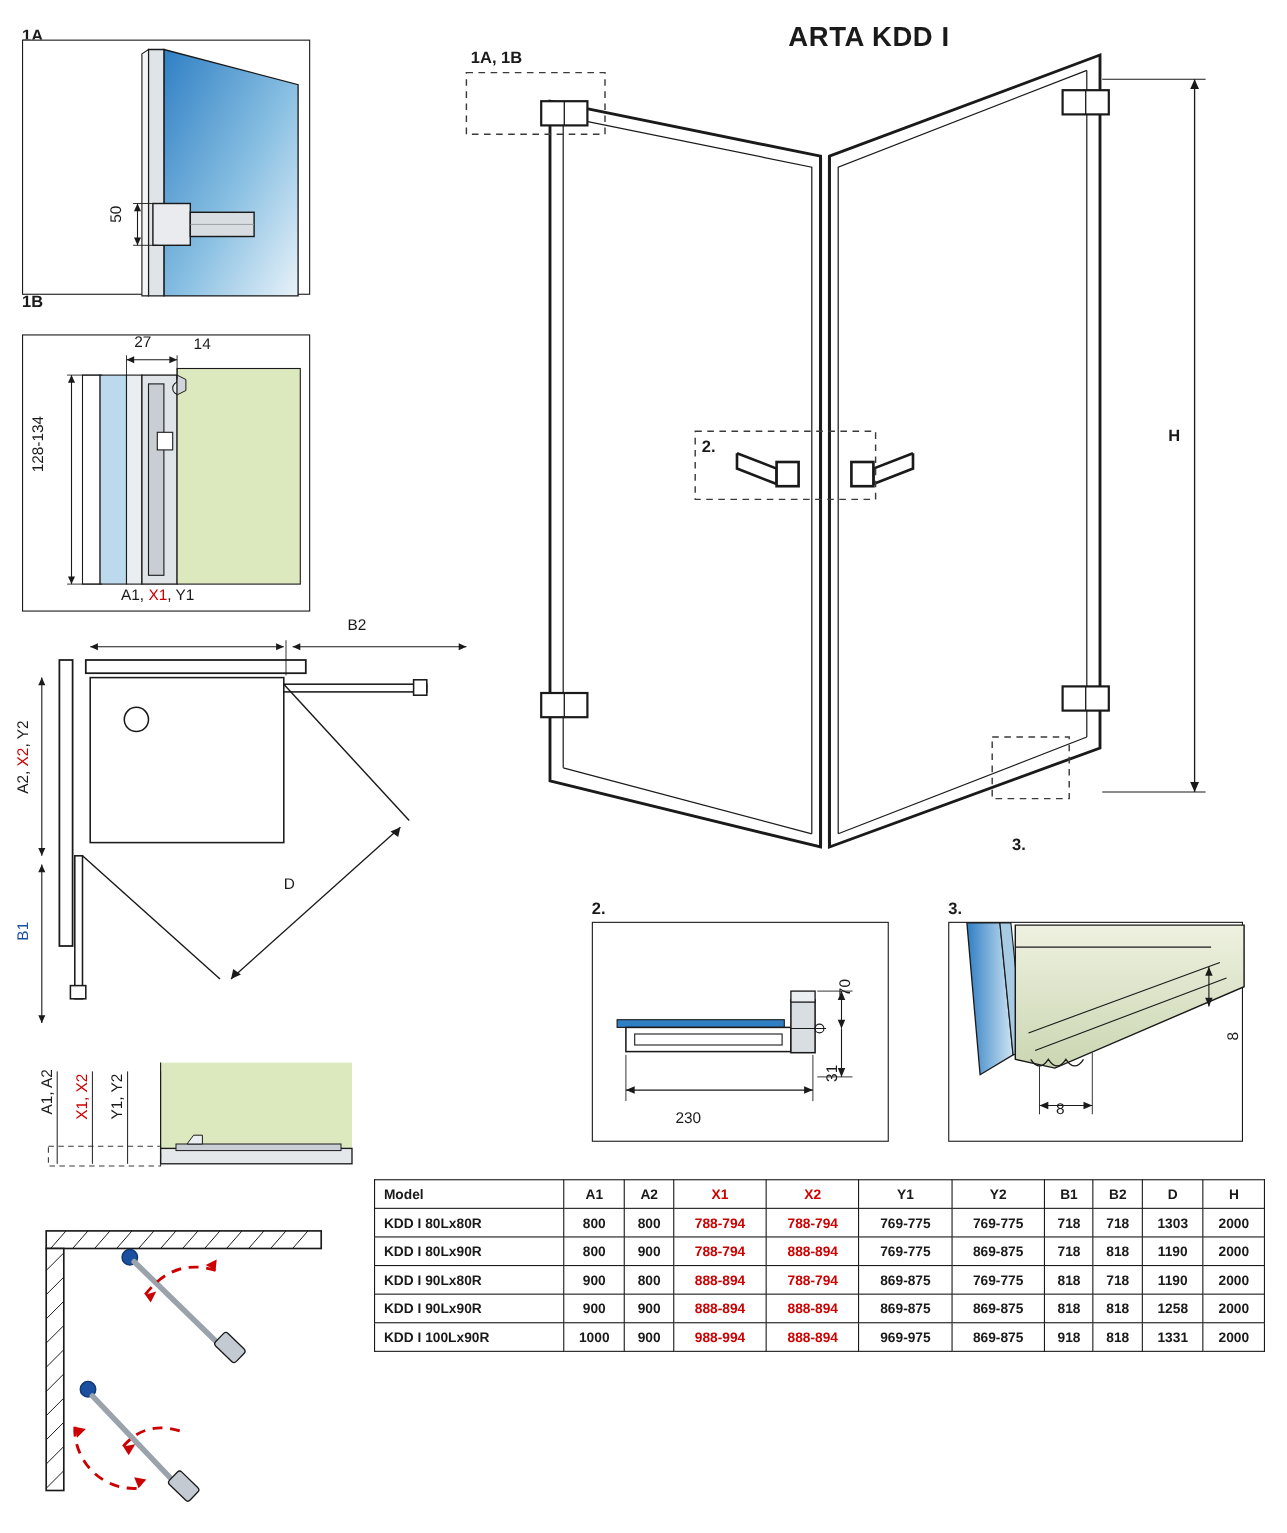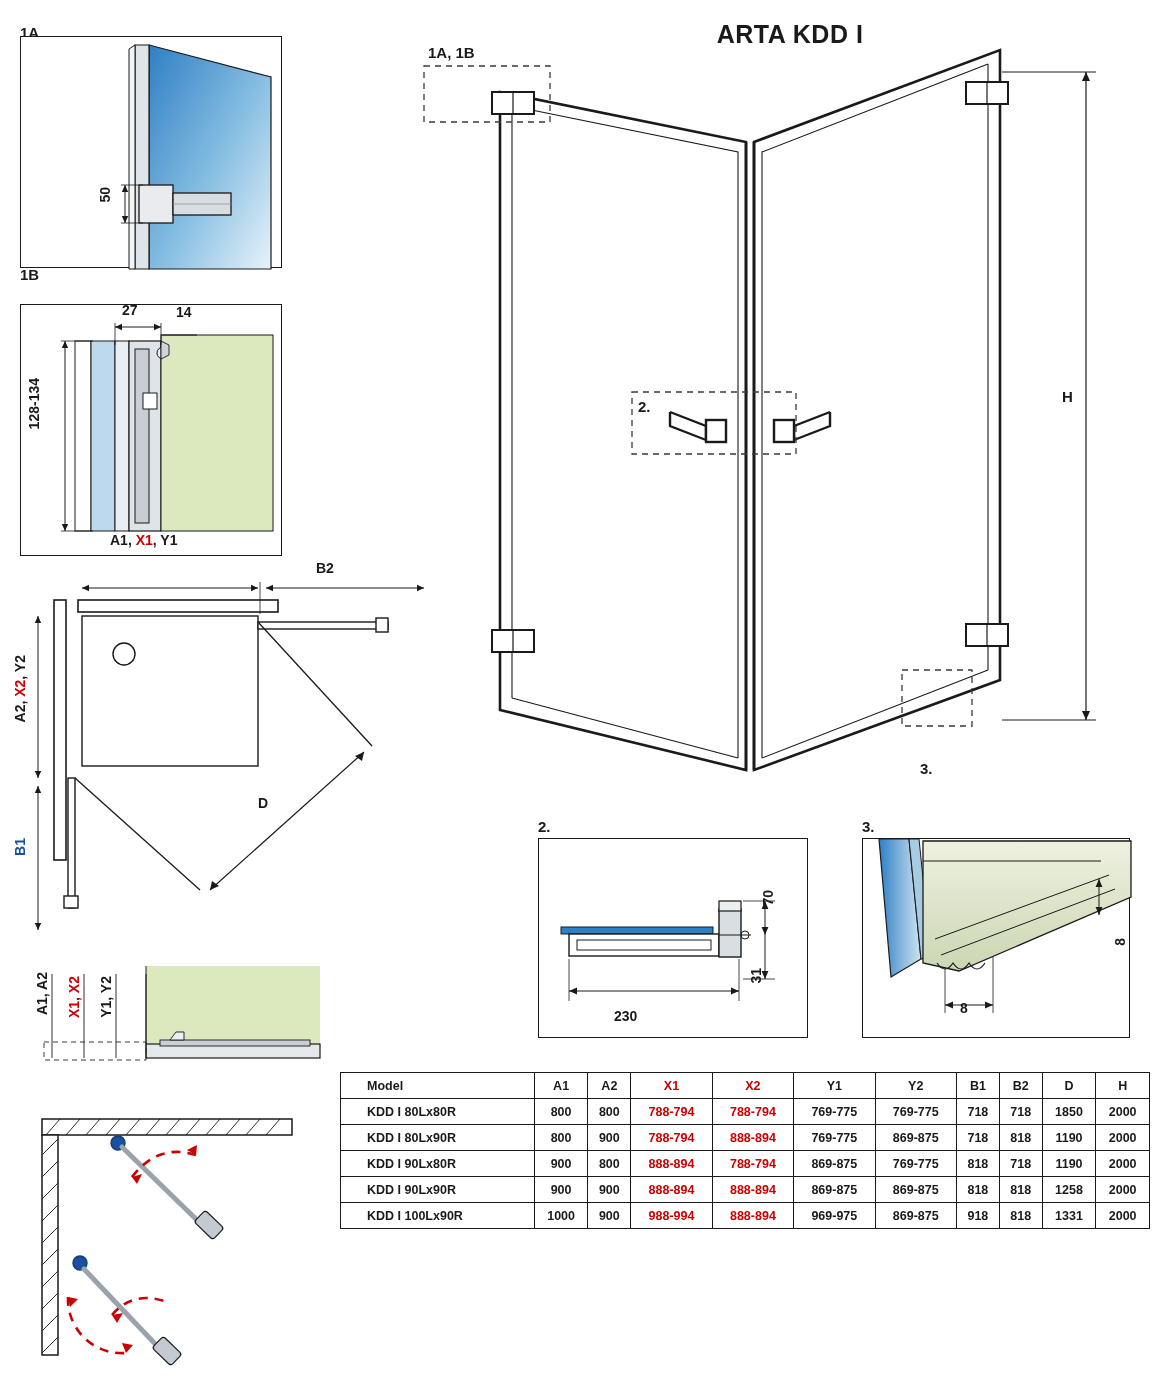--- a/index.html
+++ b/index.html
@@ -7,21 +7,21 @@
   body {
     width: 1170px; height: 1394px;
     position: relative;
     background: #ffffff;
     font-family: "Liberation Sans", sans-serif;
     color: #1a1a1a;
     overflow: hidden;
   }
   .abs { position: absolute; }
   .lbl { font-size: 15px; font-weight: bold; }
-  .dim { font-size: 14px; font-weight: bold; }
+  .dim { font-size: 14px; font-weight: normal; }
   .vert { writing-mode: vertical-rl; transform: rotate(180deg); }
 
   
   .box { border: 1.6px solid #1a1a1a; background:#fff; }
 
   
   #title {
     left: 640px; top: 20px; width: 300px;
     text-align: center;
     font-size: 25px; font-weight: bold; letter-spacing: .5px;
@@ -60,21 +60,21 @@
   table { border-collapse: collapse; width: 100%; font-size: 12.5px; }
   th, td {
     border: 1px solid #1a1a1a;
     padding: 4px 3px;
     text-align: center;
     font-weight: bold;
     height: 26px;
     white-space: nowrap;
   }
   thead th { font-size: 12.5px; }
-  td.model, th.model { text-align: left; padding-left: 26px; }
+  td.model, th.model { text-align: left; padding-left: 8px; }
   .red { color: #cc0000; }
   .blue { color: #1b4fa0; }
 
   
   svg { display:block; overflow: visible; }
 </style>
 </head>
 <body>
 
 <div class="abs" id="title">ARTA KDD I</div>
@@ -428,21 +428,21 @@
         <tr>
           <td class="model">KDD I 80Lx80R</td>
           <td>800</td>
           <td>800</td>
           <td class="red">788-794</td>
           <td class="red">788-794</td>
           <td>769-775</td>
           <td>769-775</td>
           <td>718</td>
           <td>718</td>
-          <td>1850</td>
+          <td>1303</td>
           <td>2000</td>
         </tr>
         <tr>
           <td class="model">KDD I 80Lx90R</td>
           <td>800</td>
           <td>900</td>
           <td class="red">788-794</td>
           <td class="red">888-894</td>
           <td>769-775</td>
           <td>869-875</td>

